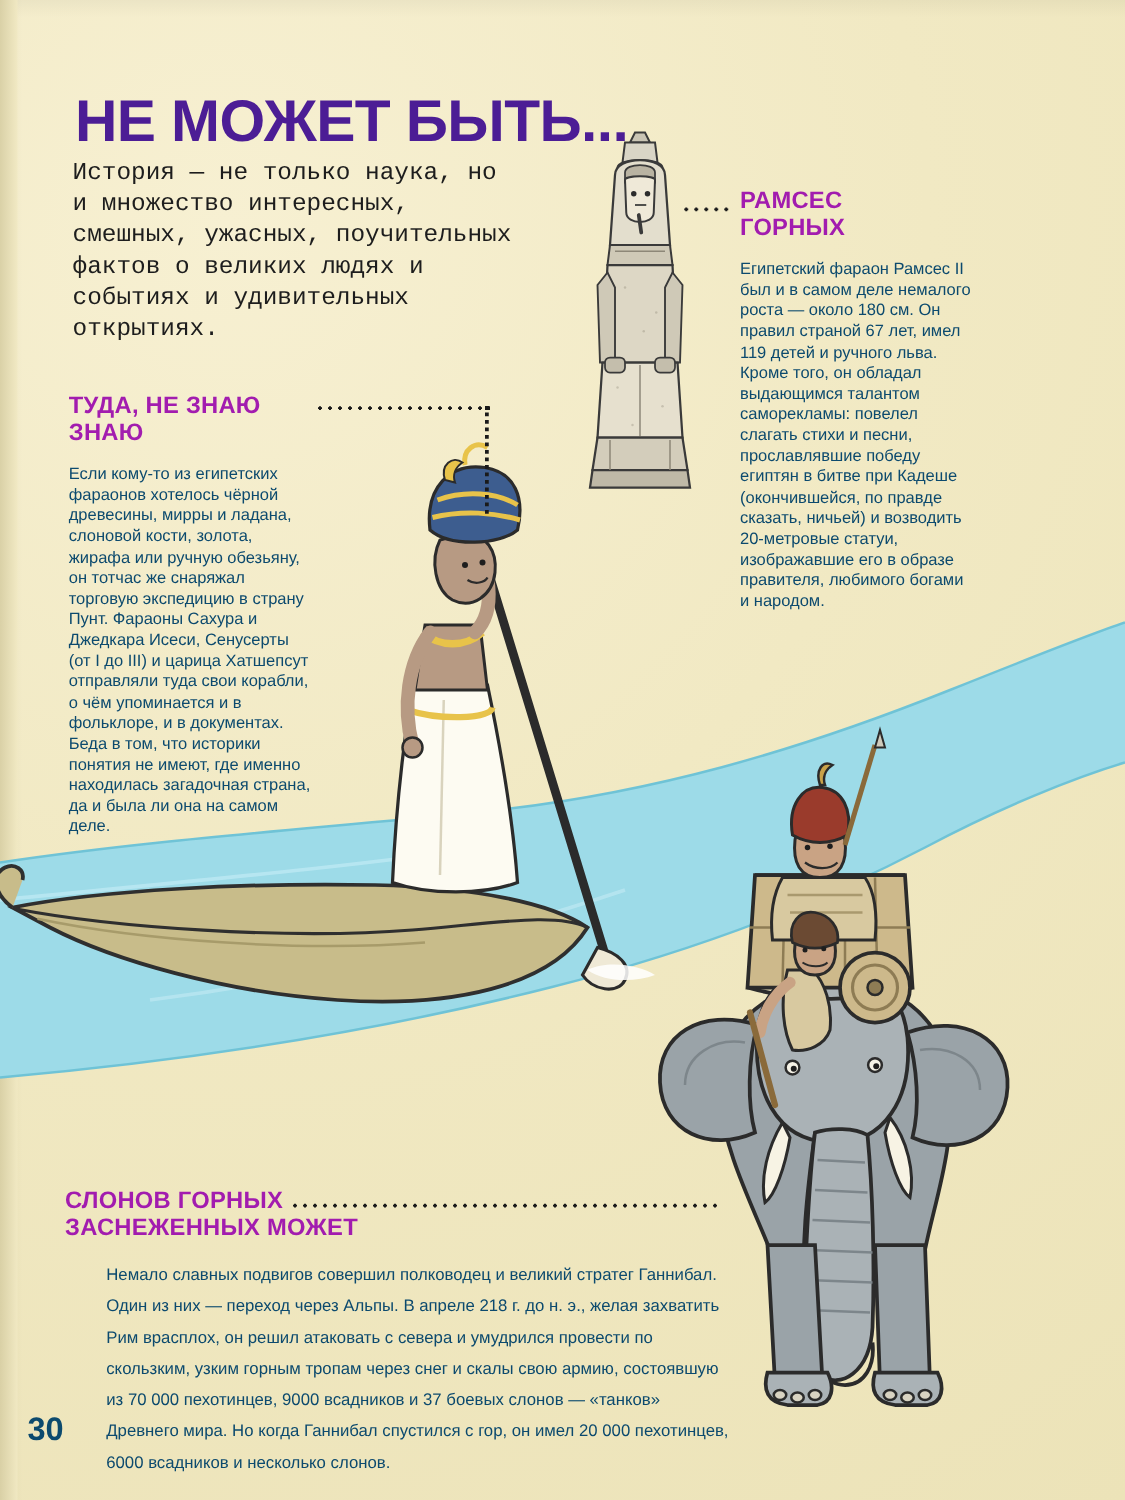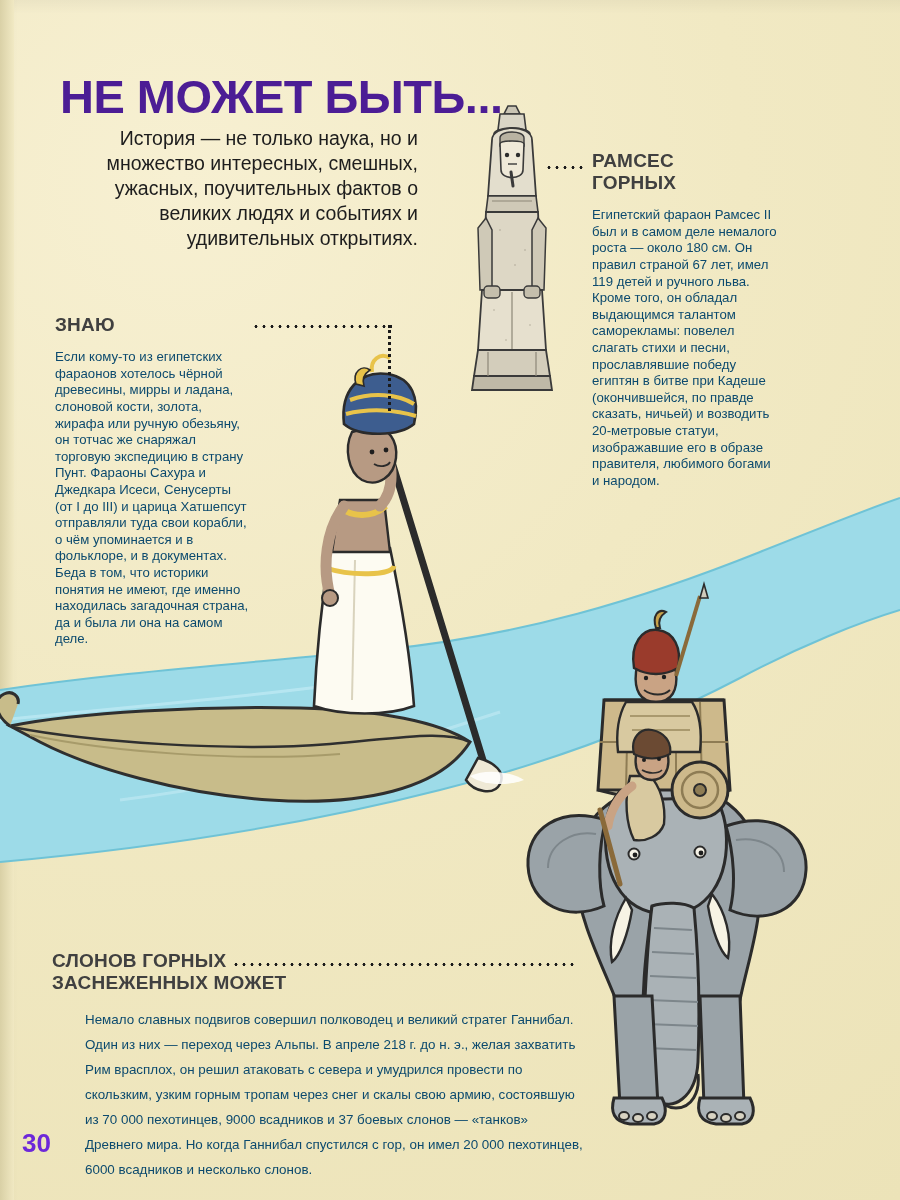--- a/index.html
+++ b/index.html
@@ -36,34 +36,33 @@
     font-size:47px;
     letter-spacing:-0.5px;
     color:#4c1d95;
     white-space:nowrap;
     text-align:center;
   }
 
   
   .intro{
     position:absolute;left:58px;top:106px;width:360px;
-    font-family:Liberation Sans, sans-serif;
+    font-family:Liberation Mono, monospace;
     font-size:19.5px;
     line-height:25px;
     color:#1d1d1d;
-    text-align:right;
   }
 
   
   .sec-head{
     font-family:"Liberation Sans", sans-serif;
     font-weight:bold;
     font-size:19px;
     line-height:22px;
-    color:#404040;
+    color:#a21caf;
     letter-spacing:.2px;
   }
   .sec-body{
     font-family:"Liberation Sans", sans-serif;
     font-size:13.2px;
     line-height:16.6px;
     color:#0c4a6e;
   }
 
   
@@ -98,21 +97,21 @@
     border-left:3px dotted #1a1a1a;
   }
 
   
   svg.art{position:absolute;left:0;top:0;width:900px;height:1200px;}
 
   
   .pagenum{
     position:absolute;left:22px;top:1128px;
     font-family:"Liberation Sans", sans-serif;
-    font-weight:bold;font-size:26px;color:#6d28d9;
+    font-weight:bold;font-size:26px;color:#0c4a6e;
   }
 </style>
 </head>
 <body>
 
 <div class="paper"></div>
 <div class="edge-left"></div>
 
 <svg class="art" viewBox="0 0 900 1200" xmlns="http://www.w3.org/2000/svg">
 
@@ -318,20 +317,21 @@
 <section class="ramses">
   <div class="sec-head">
     <div>РАМСЕС</div>
     <div>ГОРНЫХ</div>
   </div>
   <p class="sec-body">Египетский фараон Рамсес II был и в самом деле немалого роста — около 180 см. Он правил страной 67 лет, имел 119 детей и ручного льва. Кроме того, он обладал выдающимся талантом саморекламы: повелел слагать стихи и песни, прославлявшие победу египтян в битве при Кадеше (окончившейся, по правде сказать, ничьей) и возводить 20-метровые статуи, изображавшие его в образе правителя, любимого богами и народом.</p>
 </section>
 
 <section class="tuda">
   <div class="sec-head">
+    <div>ТУДА, НЕ ЗНАЮ</div>
     <div>ЗНАЮ</div>
   </div>
   <p class="sec-body">Если кому-то из египетских фараонов хотелось чёрной древесины, мирры и ладана, слоновой кости, золота, жирафа или ручную обезьяну, он тотчас же снаряжал торговую экспедицию в страну Пунт. Фараоны Сахура и Джедкара Исеси, Сенусерты (от I до III) и царица Хатшепсут отправляли туда свои корабли, о чём упоминается и в фольклоре, и в документах. Беда в том, что историки понятия не имеют, где именно находилась загадочная страна, да и была ли она на самом деле.</p>
 </section>
 
 <section class="hannibal">
   <div class="sec-head">
     <div>СЛОНОВ ГОРНЫХ</div>
     <div>ЗАСНЕЖЕННЫХ МОЖЕТ</div>
   </div>

